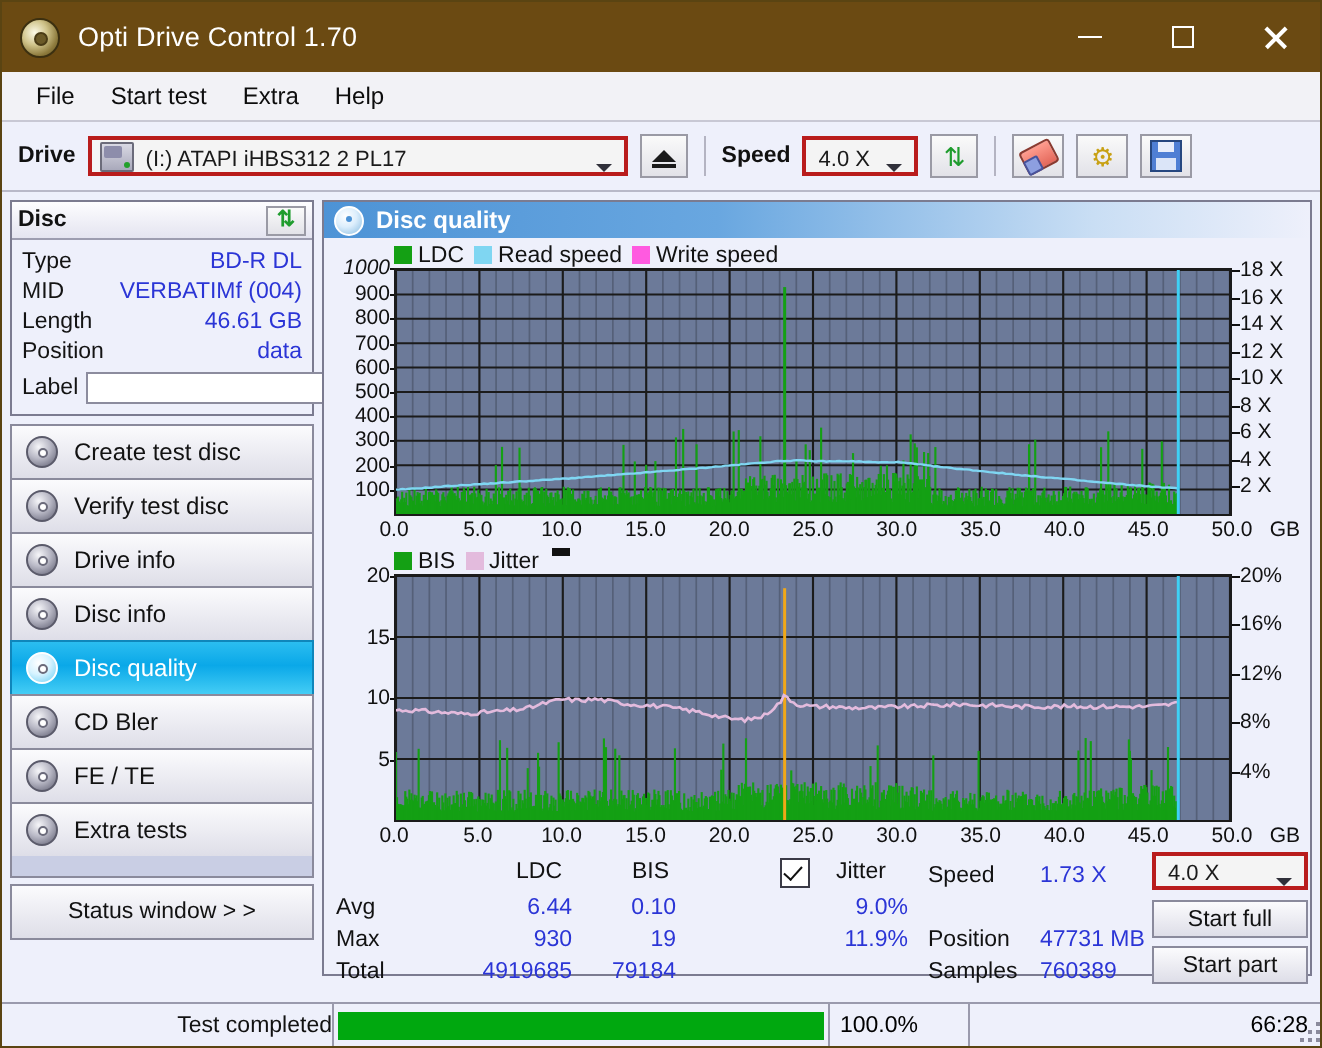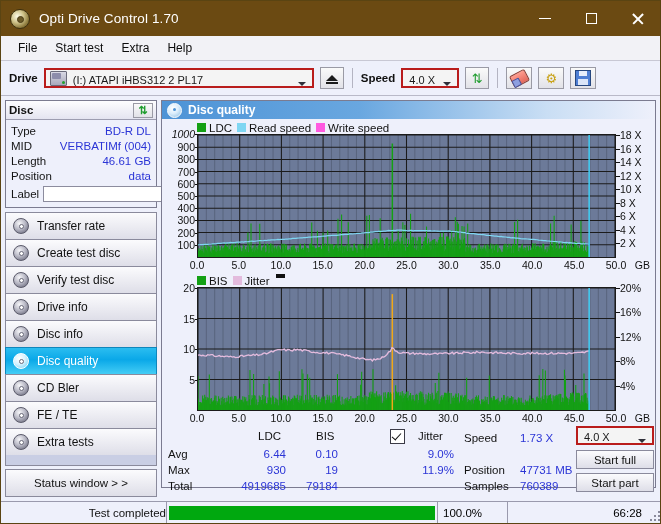--- a/index.html
+++ b/index.html
@@ -192,21 +192,21 @@
     border-top:1px solid #9a9aad;background:#eef0fb;display:flex;align-items:center;
     box-sizing:border-box;
     text-align:right;
   }
   .sb-txt{width:165px;padding-left:4px;font-size:11.5px;color:#121212;box-sizing:border-box;}
   .sb-cell{border-left:1px solid #9a9aad;height:22px;display:flex;align-items:center;box-sizing:border-box;}
   .progress{flex:1;height:22px;border-left:1px solid #9a9aad;display:flex;align-items:center;
     padding:3px 2px;box-sizing:border-box;}
   .progress .bar{height:14px;background:#00a80f;width:100%;}
   .sb-pct{width:70px;padding-left:5px;font-size:11.5px;}
-  .sb-time{width:155px;justify-content:flex-end;padding-right:20px;font-size:11.5px;}
+  .sb-time{width:178px;justify-content:flex-end;padding-right:8px;font-size:11.5px;}
   .grip{position:absolute;right:2px;bottom:2px;width:10px;height:10px;}
   .grip i{position:absolute;width:2px;height:2px;background:#8a8a9c;}
 </style>
 </head>
 <body>
 
 <div id="app">
 
   <div class="titlebar">
     <div class="tb-icon"></div>
@@ -294,24 +294,20 @@
             <span class="k">Label</span>
             <input class="label-input" type="text" value="" style="">
             <span class="tbtn" style="width:20px;height:17px;">
                 <span class="cd-ico"></span>
               </span>
           </div>
         </div>
       </div>
 
       <div class="navlist">
-        <div class="navbtn">
-          <span class="nav-ico"></span>
-          <span>Transfer rate</span>
-        </div>
         <div class="navbtn">
           <span class="nav-ico"></span>
           <span>Create test disc</span>
         </div>
         <div class="navbtn">
           <span class="nav-ico"></span>
           <span>Verify test disc</span>
         </div>
         <div class="navbtn">
           <span class="nav-ico"></span>

